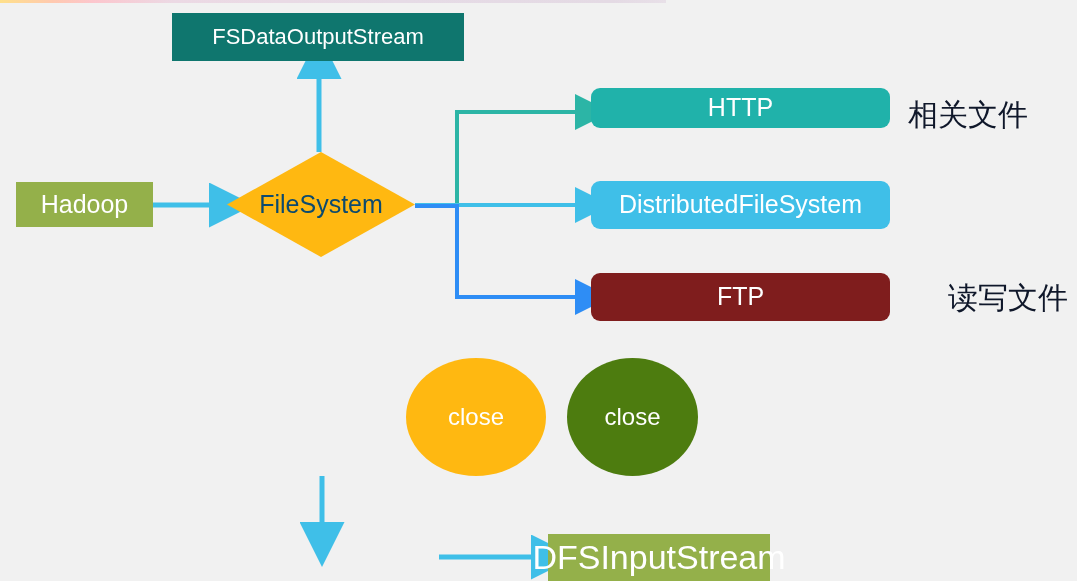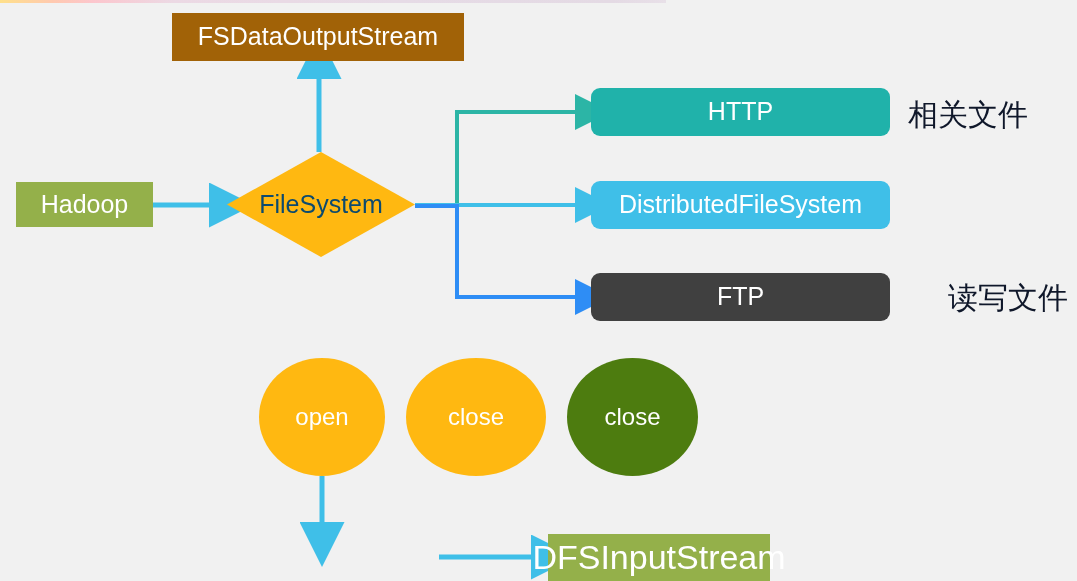--- a/index.html
+++ b/index.html
@@ -127,50 +127,47 @@
 
     <g>
       <line x1="322" y1="476" x2="322" y2="527" stroke="#3fbfe8" stroke-width="5" marker-end="url(#ah-cyan)"></line>
     </g>
 
     <g>
       <line x1="439" y1="557" x2="536" y2="557" stroke="#3fbfe8" stroke-width="5" marker-end="url(#ah-cyan)"></line>
     </g>
   </svg>
 
-  <div class="node rect" style="left:172px; top:13px; width:292px; height:48px; background:#a16207; font-size:25px;">
+  <div class="node rect" style="left:172px; top:13px; width:292px; height:48px; background:#0f766e; font-size:22px;">
     <span>FSDataOutputStream</span>
   </div>
 
   <div class="node rect" style="left:16px; top:182px; width:137px; height:45px; background:#94b04a; font-size:25px;">
     <span>Hadoop</span>
   </div>
 
   <div class="diamond-wrap" style="left:227px; top:152px; width:188px; height:105px;">
     <div class="diamond-shape"></div>
     <div class="diamond-label" style="font-size:25px;">
       <span>FileSystem</span>
     </div>
   </div>
 
-  <div class="node rounded" style="left:591px; top:88px; width:299px; height:48px; background:#20b2aa; font-size:25px;">
+  <div class="node rounded" style="left:591px; top:88px; width:299px; height:40px; background:#20b2aa; font-size:25px;">
     <span>HTTP</span>
   </div>
 
   <div class="node rounded" style="left:591px; top:181px; width:299px; height:48px; background:#3fbfe8; font-size:25px;">
     <span>DistributedFileSystem</span>
   </div>
 
-  <div class="node rounded" style="left:591px; top:273px; width:299px; height:48px; background:#404040; font-size:25px;">
+  <div class="node rounded" style="left:591px; top:273px; width:299px; height:48px; background:#7f1d1d; font-size:25px;">
     <span>FTP</span>
   </div>
 
-  <div class="node ellipse" style="left:259px; top:358px; width:126px; height:118px; background:#ffb811; font-size:24px;">
-    <span>open</span>
-  </div>
 
   <div class="node ellipse" style="left:406px; top:358px; width:140px; height:118px; background:#ffb811; font-size:24px;">
     <span>close</span>
   </div>
 
   <div class="node ellipse" style="left:567px; top:358px; width:131px; height:118px; background:#4d7c0f; font-size:24px;">
     <span>close</span>
   </div>
 
 

